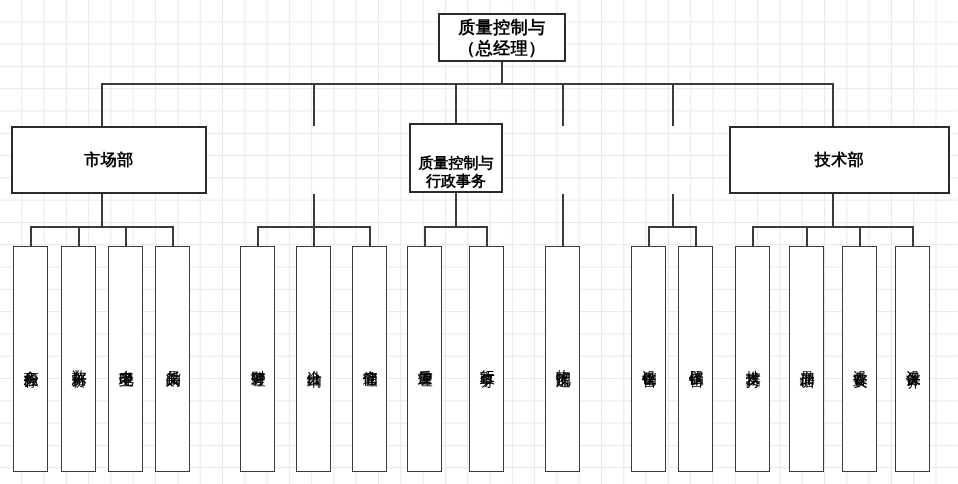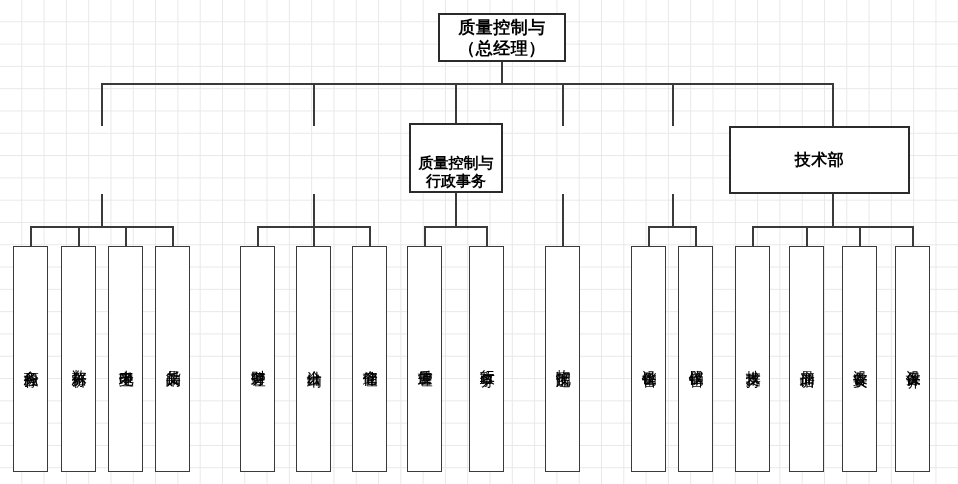--- a/index.html
+++ b/index.html
@@ -89,32 +89,35 @@
   <div class="line v" style="left:501px; top:62px; height:22px;"></div>
   <div class="line h" style="left:101px; top:83px; width:732px;"></div>
 
   <div class="line v" style="left:101px; top:83px; height:43px;"></div>
   <div class="line v" style="left:313px; top:83px; height:43px;"></div>
   <div class="line v" style="left:455px; top:83px; height:40px;"></div>
   <div class="line v" style="left:562px; top:83px; height:43px;"></div>
   <div class="line v" style="left:672px; top:83px; height:43px;"></div>
   <div class="line v" style="left:832px; top:83px; height:43px;"></div>
 
+  <div class="node dept" style="left:11px; top:126px; width:196px; height:68px;">
+    <span>市场部</span>
+  </div>
 
 
   <div class="node dept narrow" style="left:409px; top:123px; width:94px; height:70px;align-items:flex-end;">
     <div>
       <div>质量控制与</div>
       <div>行政事务</div>
     </div>
   </div>
 
 
 
-  <div class="node dept" style="left:729px; top:126px; width:181px; height:68px;">
+  <div class="node dept" style="left:729px; top:126px; width:221px; height:68px;">
     <span>技术部</span>
   </div>
 
   <div class="line v" style="left:101px; top:194px; height:33px;"></div>
   <div class="line h" style="left:30px; top:226px; width:143px;"></div>
   <div class="line v" style="left:30px; top:226px; height:20px;"></div>
   <div class="line v" style="left:78px; top:226px; height:20px;"></div>
   <div class="line v" style="left:125px; top:226px; height:20px;"></div>
   <div class="line v" style="left:172px; top:226px; height:20px;"></div>
 

